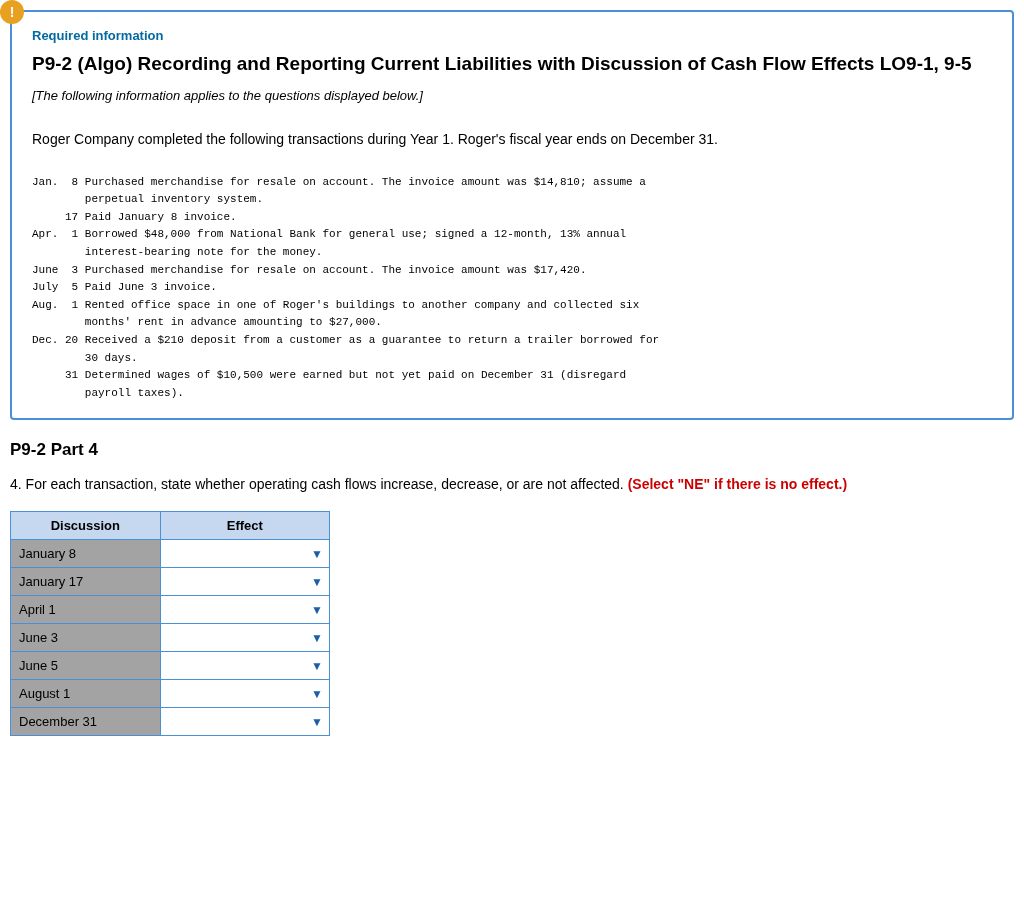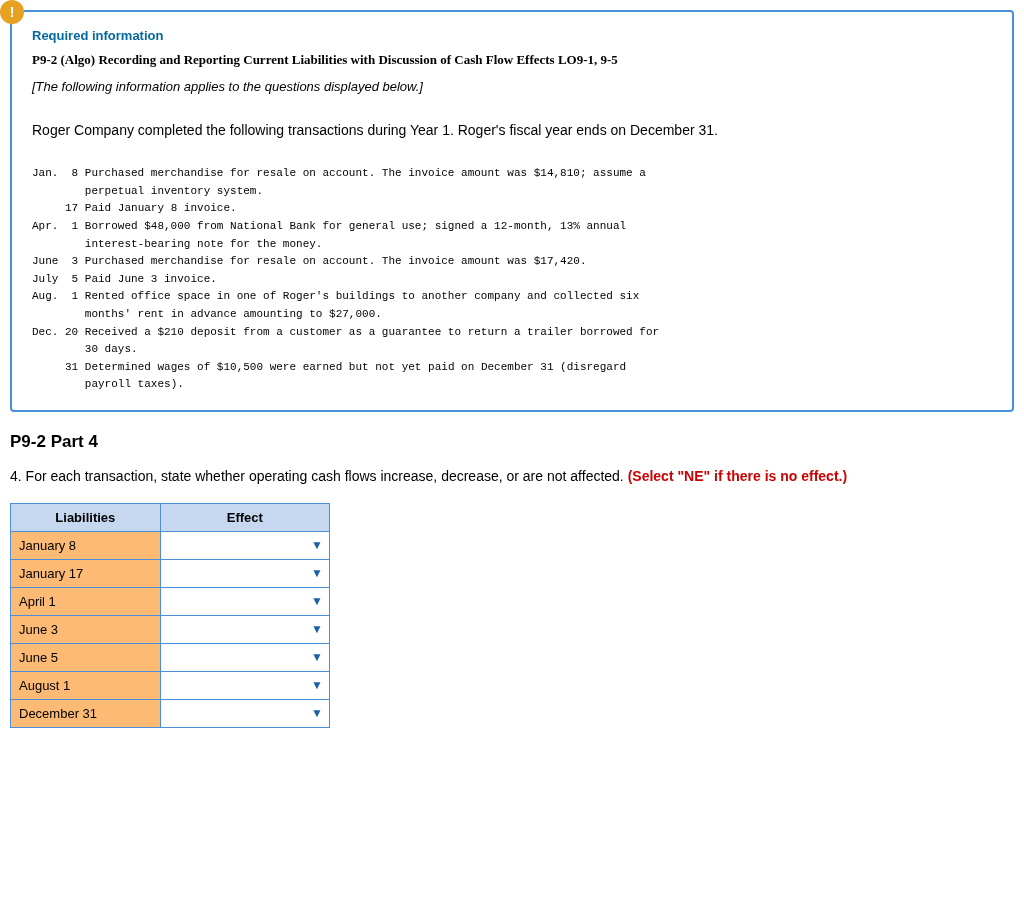--- a/index.html
+++ b/index.html
@@ -39,25 +39,24 @@
       font-weight: bold;
       font-size: 14px;
     }
     .required-label {
       color: #0369a1;
       font-weight: bold;
       font-size: 13px;
       margin-bottom: 8px;
     }
     .problem-title {
-      font-size: 13px;
+      font-size: 19px;
       font-weight: bold;
       margin-bottom: 10px;
       line-height: 1.4;
-      font-family: Liberation Serif, serif;
     }
     .italic-note {
       font-style: italic;
       margin-bottom: 26px;
       font-size: 13px;
     }
     .intro-text {
       margin-bottom: 24px;
       line-height: 1.5;
     }
@@ -99,21 +98,21 @@
       text-align: center;
     }
     .effect-table td {
       border: 1px solid #4a90d9;
       padding: 4px 8px;
       font-size: 13px;
       height: 28px;
     }
     .effect-table td.transaction-cell {
       width: 150px;
-      background: #fdba74;
+      background: #a3a3a3;
     }
     .effect-table td.effect-cell {
       width: 170px;
       background: #fff;
       position: relative;
     }
     .dropdown-arrow {
       position: absolute;
       right: 6px;
       top: 50%;
@@ -161,21 +160,21 @@
   <div class="question-text">
     <span>4.</span>
     <span>For each transaction, state whether operating cash flows increase, decrease, or are not affected.</span>
     <span> </span>
     <span class="bold-red">(Select "NE" if there is no effect.)</span>
   </div>
 
   <table class="effect-table">
     <thead>
       <tr>
-        <th>Liabilities</th>
+        <th>Discussion</th>
         <th>Effect</th>
       </tr>
     </thead>
     <tbody id="table-body">
     <tr>
           <td class="transaction-cell">January 8</td>
           <td class="effect-cell"><select class="effect-select"><option value=""></option><option value="Increase">Increase</option><option value="Decrease">Decrease</option><option value="NE">NE</option></select><span class="dropdown-arrow">▼</span></td>
         </tr>
         <tr>
           <td class="transaction-cell">January 17</td>

